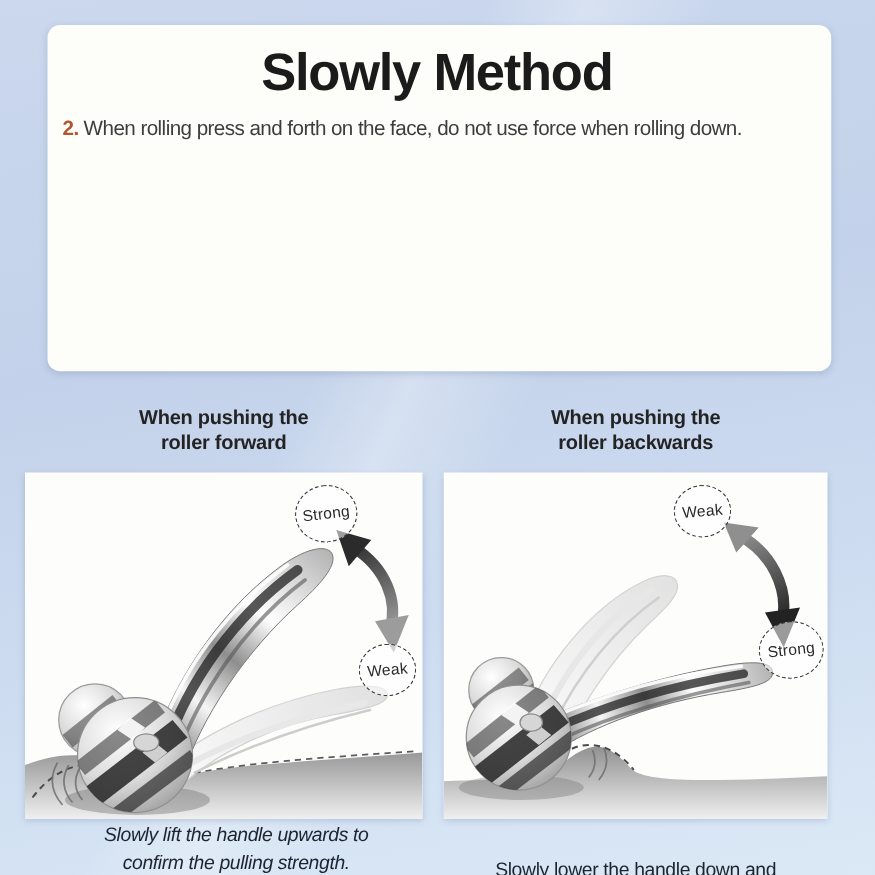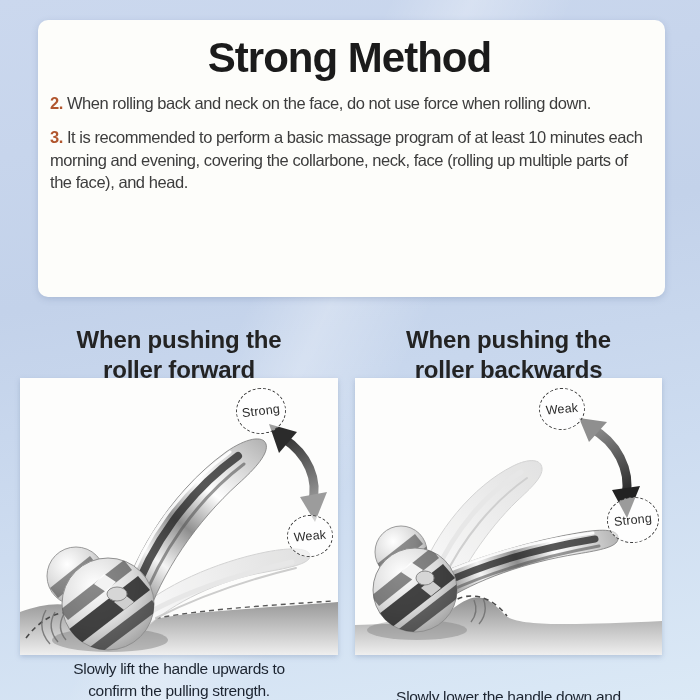--- a/index.html
+++ b/index.html
@@ -24,21 +24,21 @@
     font-size:42px;font-weight:bold;color:#1b1b1b;letter-spacing:-1px;
   }
   .usage-item{
     margin:0 0 11px 0;font-size:16.5px;line-height:1.38;color:#3d3d3d;
     letter-spacing:-0.45px;
   }
   .usage-item .num{font-weight:bold;margin-right:4px;}
   
   .col-heading{
     position:absolute;top:325px;text-align:center;
-    font-size:24px;font-weight:bold;color:#232323;line-height:1.25;
+    font-size:16px;font-weight:bold;color:#232323;line-height:1.25;
     letter-spacing:-0.2px;white-space:pre-line;
   }
   .col-heading.left{left:20px;width:318px;}
   .col-heading.right{left:355px;width:307px;}
   .panel{
     position:absolute;top:378px;height:277px;background:#fdfdfc;
     box-shadow:0 2px 5px rgba(110,130,165,.35);overflow:hidden;
   }
   .panel.left{left:20px;width:318px;}
   .panel.right{left:355px;width:307px;}
@@ -51,35 +51,32 @@
   }
   .panel.left .badge.top   {left:216px;top:10px;width:50px;height:46px;transform:rotate(-7deg);}
   .panel.left .badge.bottom{left:267px;top:137px;width:46px;height:42px;transform:rotate(-5deg);}
   .panel.right .badge.top   {left:184px;top:10px;width:46px;height:42px;transform:rotate(-5deg);}
   .panel.right .badge.bottom{left:252px;top:119px;width:52px;height:46px;transform:rotate(-6deg);}
   .caption{
     position:absolute;top:658px;text-align:center;
     font-size:15.5px;color:#1c2430;line-height:1.4;letter-spacing:-0.3px;
     white-space:pre-line;
   }
-  .caption.left{left:10px;width:338px;}
+  .caption.left{left:20px;width:338px;font-style:italic;}
   .caption.right{left:345px;width:327px;margin-top:28px;}
 </style>
 </head>
 <body>
 
 <div class="canvas">
 
   <div class="usage-card">
-    <div class="usage-title">Strong Method</div>
+    <div class="usage-title">Slowly Method</div>
     <p class="usage-item">
-      <span class="num" style="color:#b1562e">2.</span><span>When rolling back and neck on the face, do not use force when rolling down.</span>
-    </p>
-    <p class="usage-item">
-      <span class="num" style="color:#b1562e">3.</span><span>It is recommended to perform a basic massage program of at least 10 minutes each morning and evening, covering the collarbone, neck, face (rolling up multiple parts of the face), and head.</span>
+      <span class="num" style="color:#b1562e">2.</span><span>When rolling press and forth on the face, do not use force when rolling down.</span>
     </p>
   </div>
 
   <div class="col-heading left">When pushing the
 roller forward</div>
   <div class="col-heading right">When pushing the
 roller backwards</div>
 
   <div class="panel left">
     <svg viewBox="0 0 318 277">

